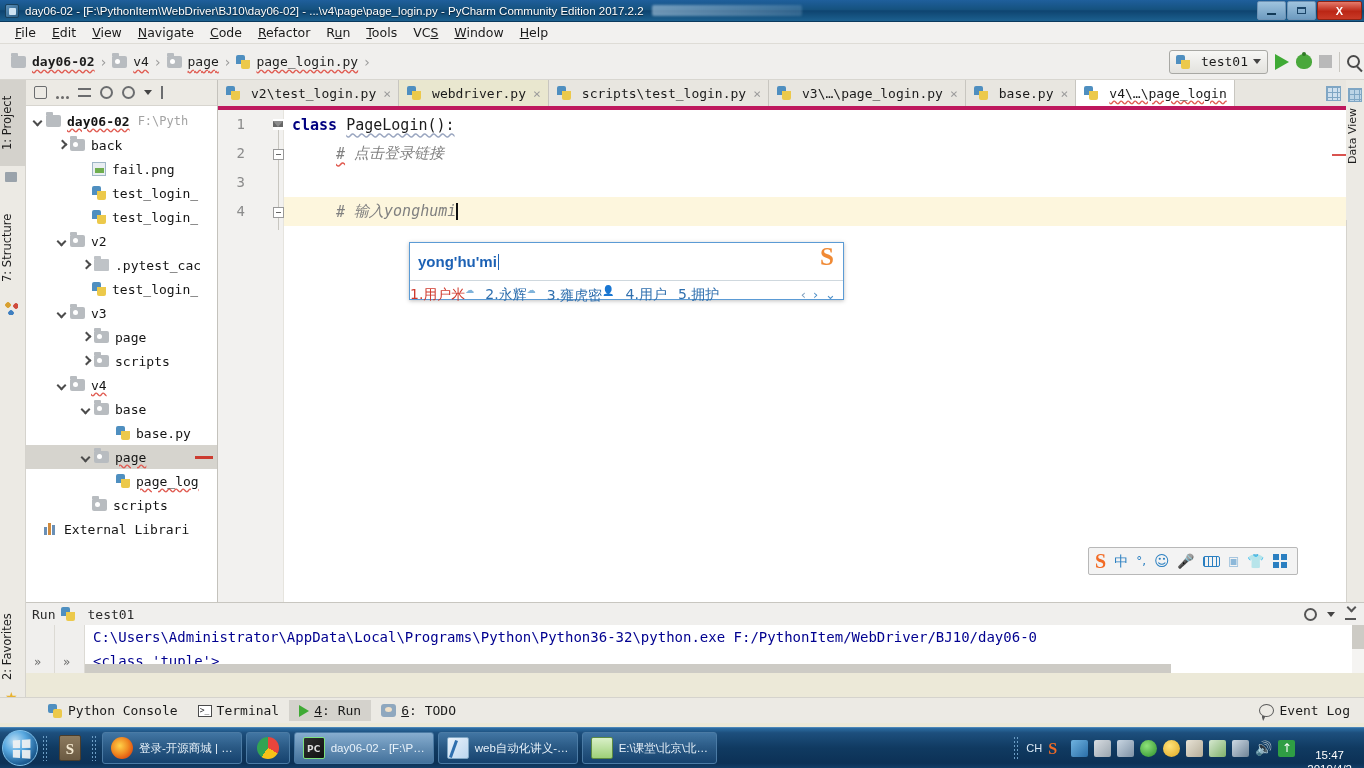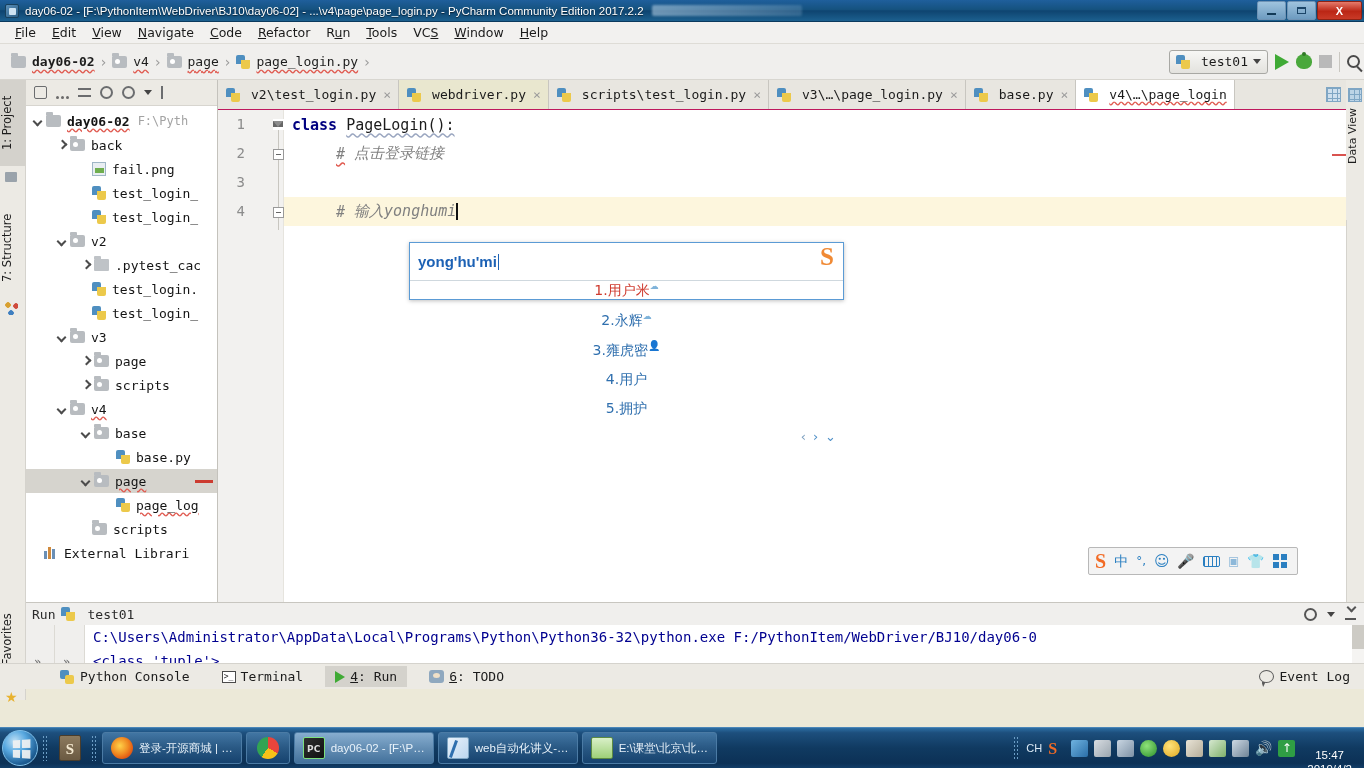--- a/index.html
+++ b/index.html
@@ -180,21 +180,21 @@
   .red-mark{ position:absolute; right:4px; top:11px; width:18px;height:3px;background:#cc3b30;}
   .ico-lib{ width:14px;height:12px;margin-right:6px;display:flex;gap:1px;align-items:flex-end;flex:0 0 auto;}
   .ico-lib i{ width:3px;background:#6a8fb5;}
   .ico-lib i:nth-child(1){height:8px}.ico-lib i:nth-child(2){height:12px;background:#d08a3c}.ico-lib i:nth-child(3){height:10px}
 
   
   .editor-area{
     position:absolute; left:218px; top:80px; width:1128px; height:530px; background:#fff;
   }
   .tabs{
-    height:30px; background:#e8e6e0; border-bottom:1px solid #be185d;
+    height:30px; background:#e8e6e0; border-bottom:4px solid #be185d;
     display:flex; align-items:stretch;
   }
   .tab{
     display:flex; align-items:center; gap:5px; padding:0 7px 0 8px;
     border-right:1px solid #c8c6c0; background:#e8e6e0; white-space:nowrap;
     font-family:"DejaVu Sans Mono", monospace; font-size:13px; color:#1b1b1b;
   }
   .tab.hl{ background:#e9e7cf; }
   .tab.active{ background:#ffffff; }
   .tab .tname.wavy{ text-decoration:underline wavy #e05a50; text-underline-offset:2px;}
@@ -252,21 +252,21 @@
     position:absolute; left:409px; top:242px; width:435px; height:58px;
     background:#ffffff; border:1px solid #5b9bd5; box-shadow:0 1px 4px rgba(0,0,0,.25);
   }
   .ime-input{
     height:38px; border-bottom:1px solid #cfd8de; display:flex; align-items:center;
     padding-left:8px; font-family:"Liberation Sans",sans-serif; font-size:15px;
     font-weight:bold; color:#1d62b5;
   }
   .ime-caret{ display:inline-block;width:1.5px;height:16px;background:#1d62b5;margin-left:1px;}
   .ime-cands{ height:27px; display:flex; align-items:center; padding-left:0; gap:11px;
-    font-family:"DejaVu Sans",sans-serif; font-size:14px;flex-direction:column; }
+    font-family:"DejaVu Sans",sans-serif; font-size:14px; }
   .cand{ color:#2f6fae; white-space:nowrap; }
   .cand.first{ color:#cf3a2e; }
   .cand .sup{ font-size:9px; vertical-align:super; color:#7fb3da;}
   .cand .person{ font-size:10px; vertical-align:super; color:#3a7fc0;}
   .ime-nav{ margin-left:auto; display:flex; align-items:center; gap:7px; padding-right:7px;
     color:#7c9fbf; font-size:13px;}
   .sogou-logo{
     position:absolute; right:3px; top:1px; width:26px;height:26px;
     color:#f08a35; font-family:"Liberation Serif", serif; font-size:25px;
     font-weight:bold; line-height:26px; text-align:center;
@@ -303,23 +303,23 @@
   .console{ flex:1; position:relative; overflow:hidden; padding-left:8px;}
   .cons-line{ font-family:"DejaVu Sans Mono",monospace; font-size:14px; color:#00008f;
     white-space:nowrap; line-height:24px;}
   .hscroll{ position:absolute; left:59px; bottom:0; width:1086px; height:9px; background:#f0efed;}
   .hscroll i{ display:block; height:9px; width:1086px; background:#cdcbc5; }
   .vscroll-run{ position:absolute; right:0; top:0; width:12px; height:48px; background:#f5f4f2;}
   .vscroll-run i{ display:block; width:12px; height:24px; background:#cdcbc5;}
 
   
   .toolbtns{
-    position:absolute; left:0; top:663px; width:1364px; height:26px;
+    position:absolute; left:0; top:697px; width:1364px; height:26px;
     background:#eceae4; border-top:1px solid #d5d3cd;
-    display:flex; align-items:center; gap:12px;
+    display:flex; align-items:center; gap:0px;
   }
   .tbtn{ display:flex;align-items:center;gap:5px;padding:3px 10px;
     font-family:"DejaVu Sans Mono",monospace;font-size:13px;color:#1b1b1b;white-space:nowrap;}
   .tbtn.active{ background:#d4d2cc; }
   .tbtn u{ text-decoration:underline; }
   .term-ic{ width:14px;height:12px;border:1.5px solid #4a4a4a;background:#fff;
     font-size:8px;color:#333;display:flex;align-items:center;justify-content:center;
     font-family:"DejaVu Sans Mono",monospace;}
   .tri-sm{ width:0;height:0;border-top:6px solid transparent;border-bottom:6px solid transparent;border-left:10px solid #3faa35;}
   .todo-ic{ width:15px;height:13px;border-radius:3px;background:#8fa8bf;position:relative;}
@@ -542,26 +542,20 @@
         <div class="trow">
           <span style="display:inline-block;width:54px;flex:0 0 auto;"></span>
           <span class="arrow right"></span>
           <span class="ico-fld-plain"></span>
           <span class="tlabel">.pytest_cac</span>
         </div>
         <div class="trow">
           <span style="display:inline-block;width:54px;flex:0 0 auto;"></span>
           <span style="display:inline-block;width:12px;"></span>
           <span class="ico-py"></span>
-          <span class="tlabel">test_login.</span>
-        </div>
-        <div class="trow">
-          <span style="display:inline-block;width:54px;flex:0 0 auto;"></span>
-          <span style="display:inline-block;width:12px;"></span>
-          <span class="ico-py"></span>
           <span class="tlabel">test_login_</span>
         </div>
         <div class="trow">
           <span style="display:inline-block;width:30px;flex:0 0 auto;"></span>
           <span class="arrow down"></span>
           <span class="ico-folder src"></span>
           <span class="tlabel">v3</span>
         </div>
         <div class="trow">
           <span style="display:inline-block;width:54px;flex:0 0 auto;"></span>

